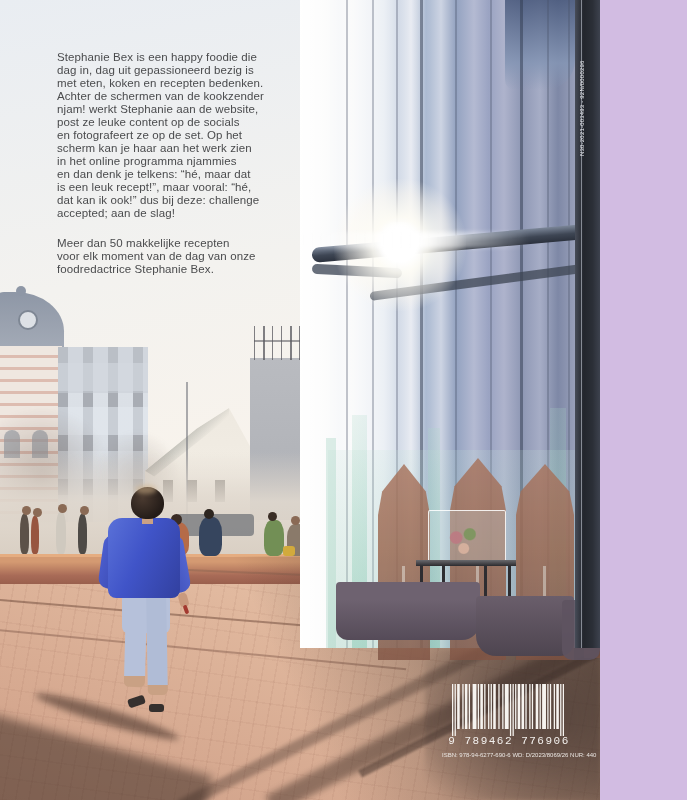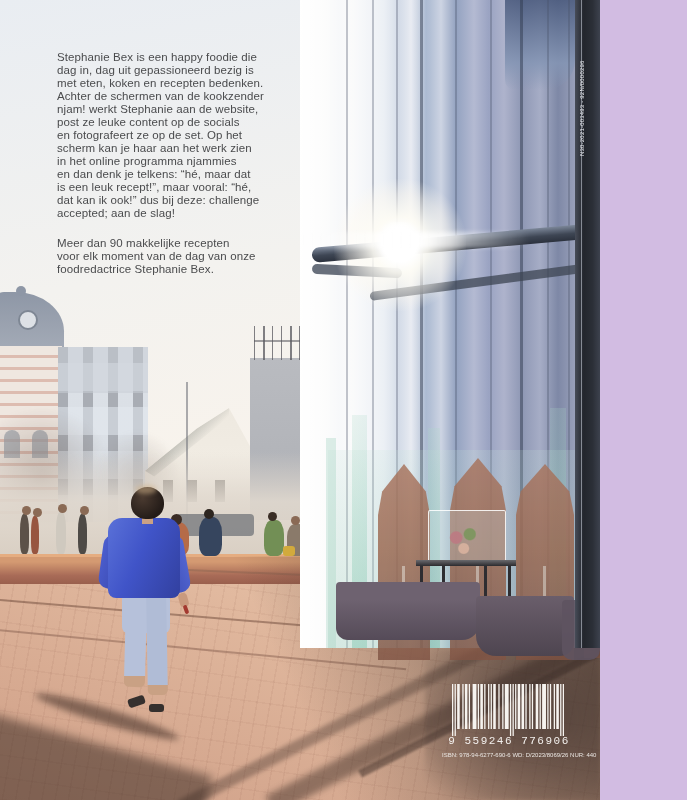--- a/index.html
+++ b/index.html
@@ -277,39 +277,39 @@
           <rect x="83.68" y="0" width="2.57" height="45"></rect>
           <rect x="87.54" y="0" width="1.29" height="45"></rect>
           <rect x="90.11" y="0" width="3.86" height="45"></rect>
           <rect x="95.26" y="0" width="1.29" height="45"></rect>
           <rect x="97.84" y="0" width="1.29" height="45"></rect>
           <rect x="101.70" y="0" width="1.29" height="45"></rect>
           <rect x="104.28" y="0" width="2.57" height="45"></rect>
           <rect x="108.14" y="0" width="1.29" height="52"></rect>
           <rect x="110.71" y="0" width="1.29" height="52"></rect>
         </svg>
-      <div class="bc-number">9 559246 776906</div>
+      <div class="bc-number">9 789462 776906</div>
       <div class="bc-info">ISBN: 978-94-6277-690-6 WD: D/2023/8069/26 NUR: 440</div>
     </div>
   </div>
 
   <div class="purple"></div>
 
   <div class="blurb">
     <p>Stephanie Bex is een happy foodie die
 dag in, dag uit gepassioneerd bezig is
 met eten, koken en recepten bedenken.
 Achter de schermen van de kookzender
 njam! werkt Stephanie aan de website,
 post ze leuke content op de socials
 en fotografeert ze op de set. Op het
 scherm kan je haar aan het werk zien
 in het online programma njammies
 en dan denk je telkens: “hé, maar dat
 is een leuk recept!”, maar vooral: “hé,
 dat kan ik ook!” dus bij deze: challenge
 accepted; aan de slag!</p>
-    <p>Meer dan 90 makkelijke recepten
+    <p>Meer dan 50 makkelijke recepten
 voor elk moment van de dag van onze
 foodredactrice Stephanie Bex.</p>
   </div>
 
 </div>
 
 </body></html>

